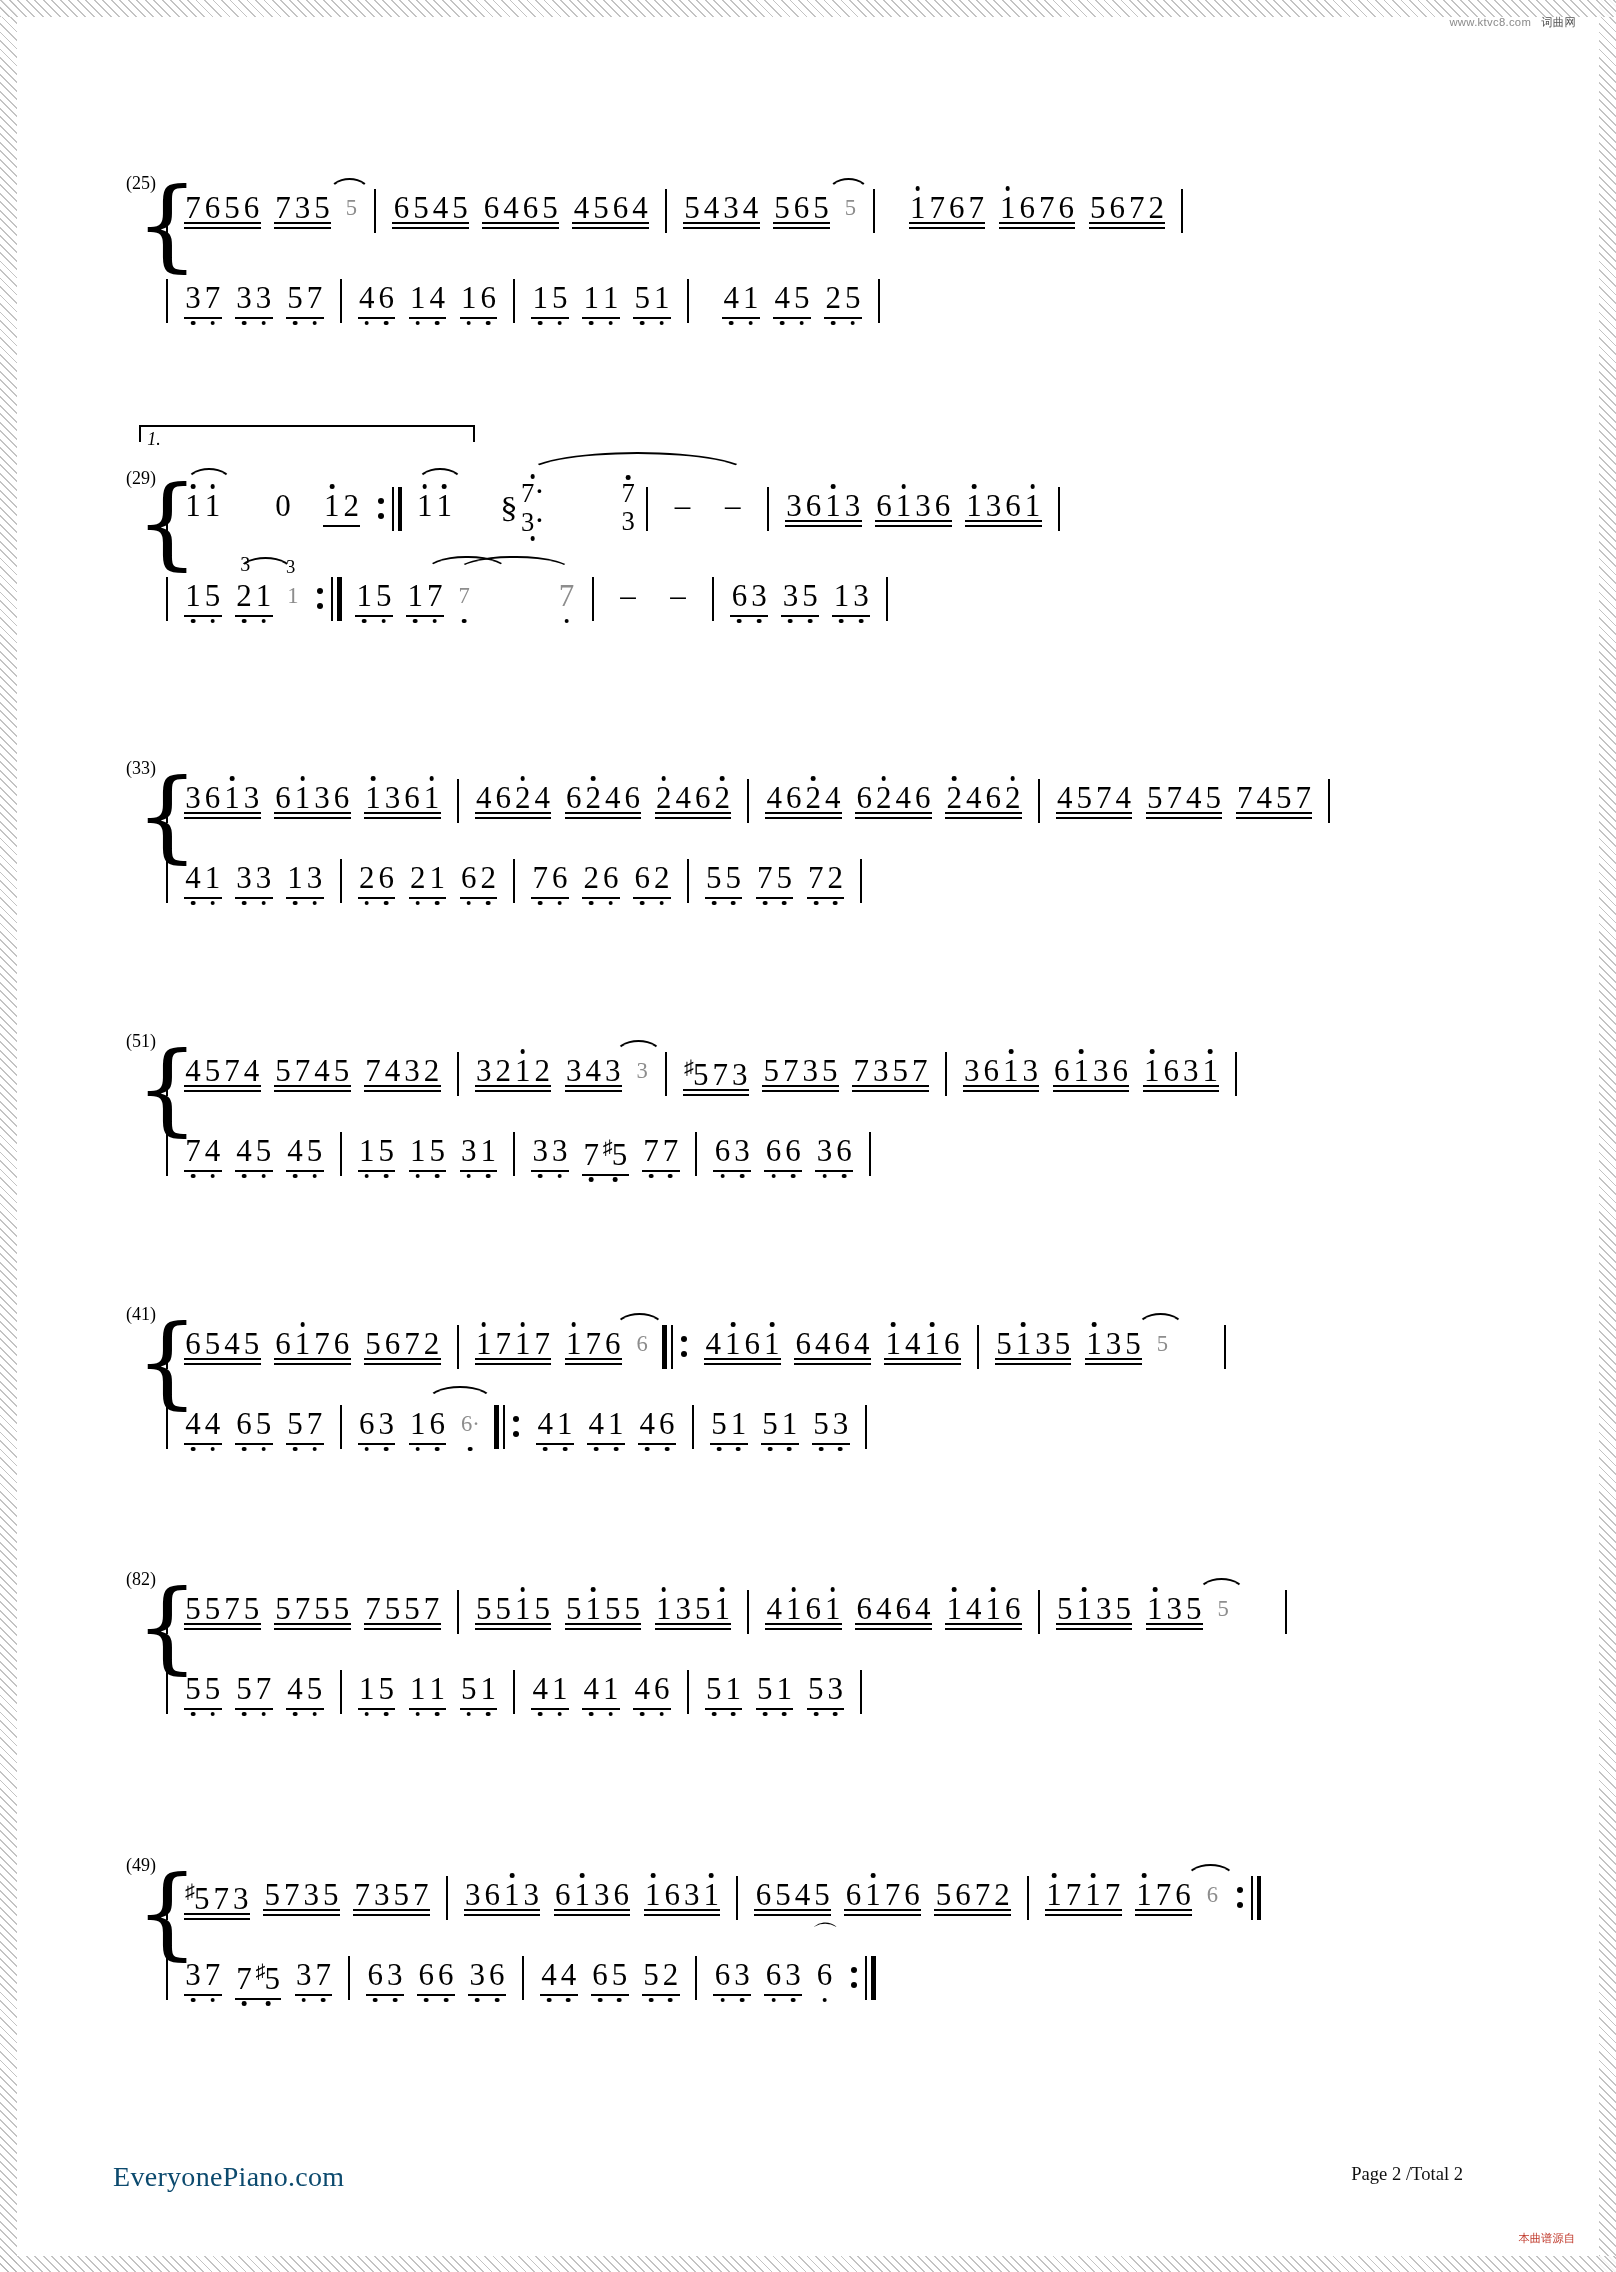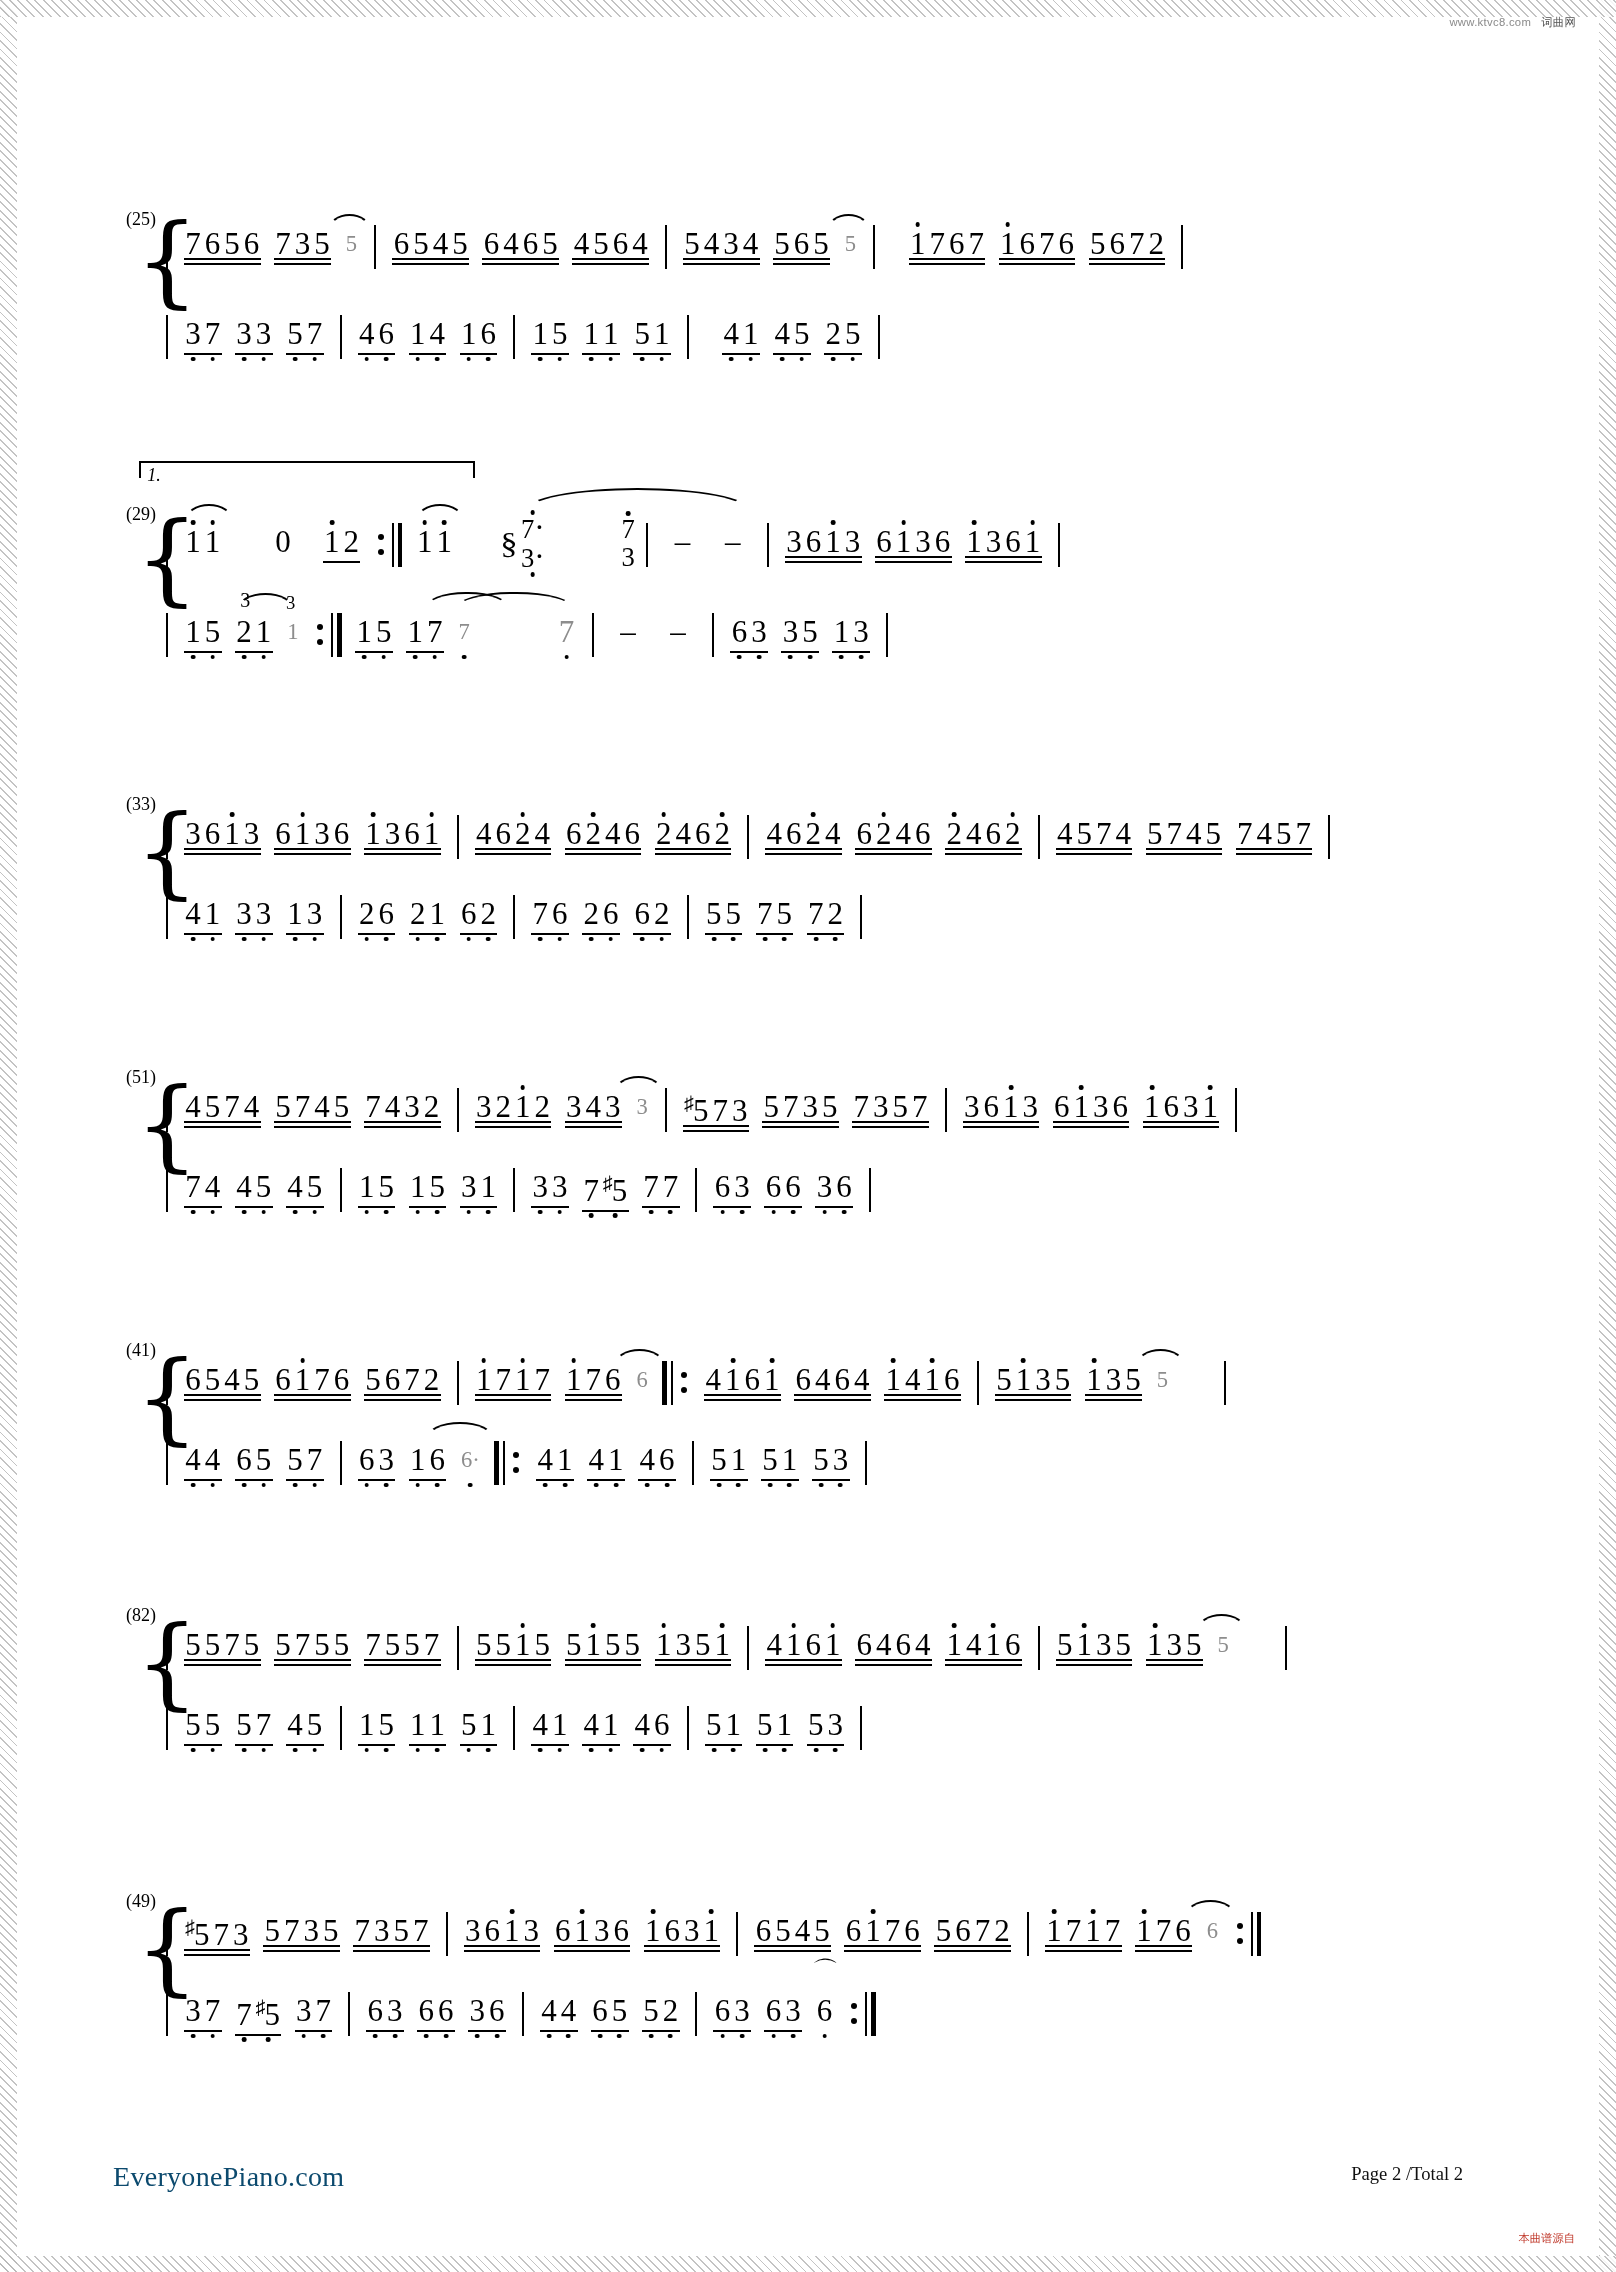--- a/index.html
+++ b/index.html
@@ -78,21 +78,20 @@
     font-size: 18.6px;
     font-family: "Liberation Serif", serif;
     color: #111;
   }
 
   
   .system {
     position: absolute;
     left: 126px;
     width: 1370px;
-    margin-top: 36px;
   }
 
   .measure-no {
     position: absolute;
     left: 0px;
     font-size: 18px;
     font-family: "Liberation Serif", serif;
     color: #000;
   }
 

